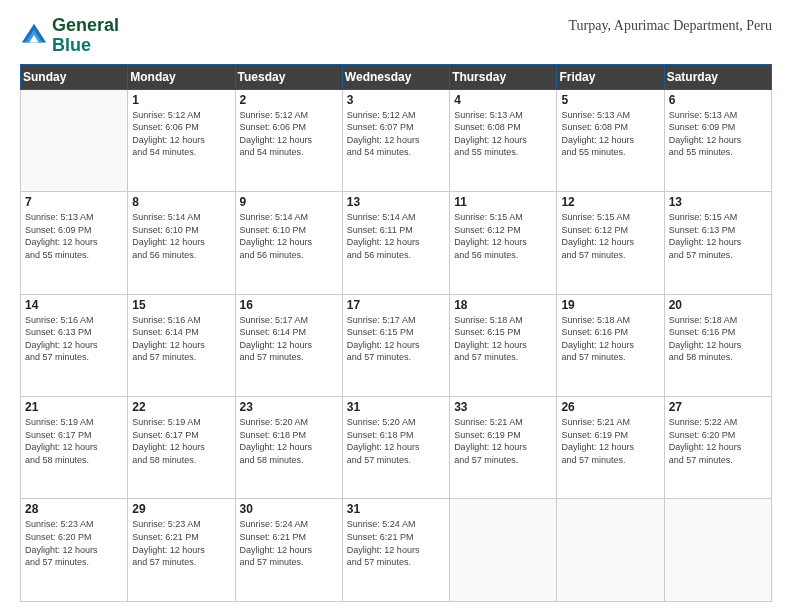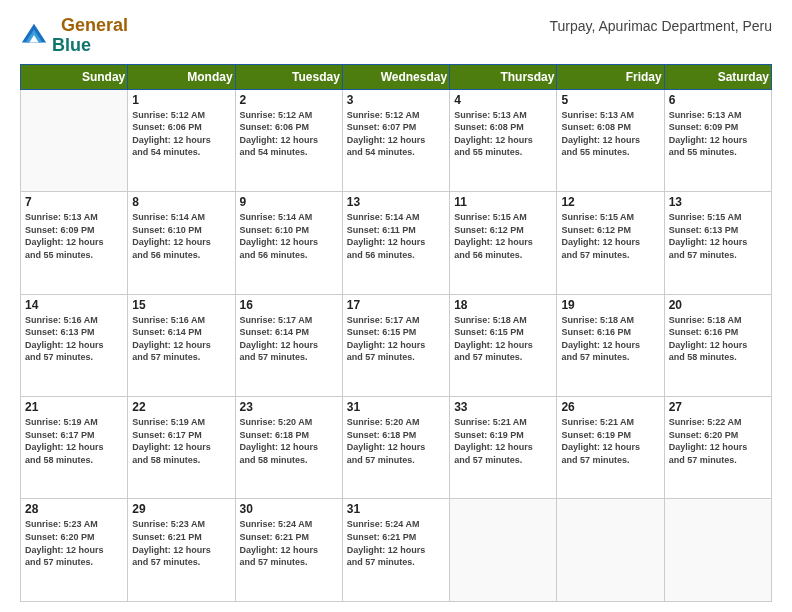--- a/index.html
+++ b/index.html
@@ -26,51 +26,52 @@
     .logo {
       display: flex;
       align-items: center;
       gap: 4px;
     }
     .logo-text {
       font-size: 18px;
       font-weight: bold;
       line-height: 1.1;
     }
-    .logo-general { color: #a16207; margin-left: 9px; }
+    .logo-general { color: #14532d; }
     .logo-blue { color: #0f766e; }
     .logo-icon {
       width: 28px;
       height: 28px;
     }
     .title-area {
       text-align: right;
     }
     .month-title {
       font-size: 32px;
       font-weight: bold;
       color: #222;
       line-height: 1.1;
     }
     .subtitle {
       font-size: 14px;
       color: #444;
       margin-top: 2px;
+      font-family: Liberation Serif, serif;
     }
     .calendar {
       flex: 1;
       border: 1px solid #ccc;
       border-collapse: collapse;
       width: 100%;
       table-layout: fixed;
     }
     .calendar th {
-      background-color: #4d7c0f;
+      background-color: #404040;
       color: #fff;
-      text-align: right;
+      text-align: left;
       font-size: 12px;
       font-weight: bold;
       padding: 5px 2px;
       border: 1px solid #1a5a9a;
     }
     .calendar td {
       border: 1px solid #ccc;
       vertical-align: top;
       padding: 3px 4px;
       font-size: 9.5px;
@@ -86,21 +87,20 @@
       font-size: 12px;
       font-weight: bold;
       color: #222;
       margin-bottom: 2px;
       display: block;
     }
     .cell-info {
       font-size: 9px;
       color: #444;
       line-height: 1.4;
-      font-weight: bold;
     }
   </style>
 </head>
 <body>
 
 <div class="page">
   <div class="header">
     <div class="logo">
       <svg class="logo-icon" viewBox="0 0 30 30">
         <polygon points="15,2 28,22 2,22" fill="#1a6fc4"></polygon>

